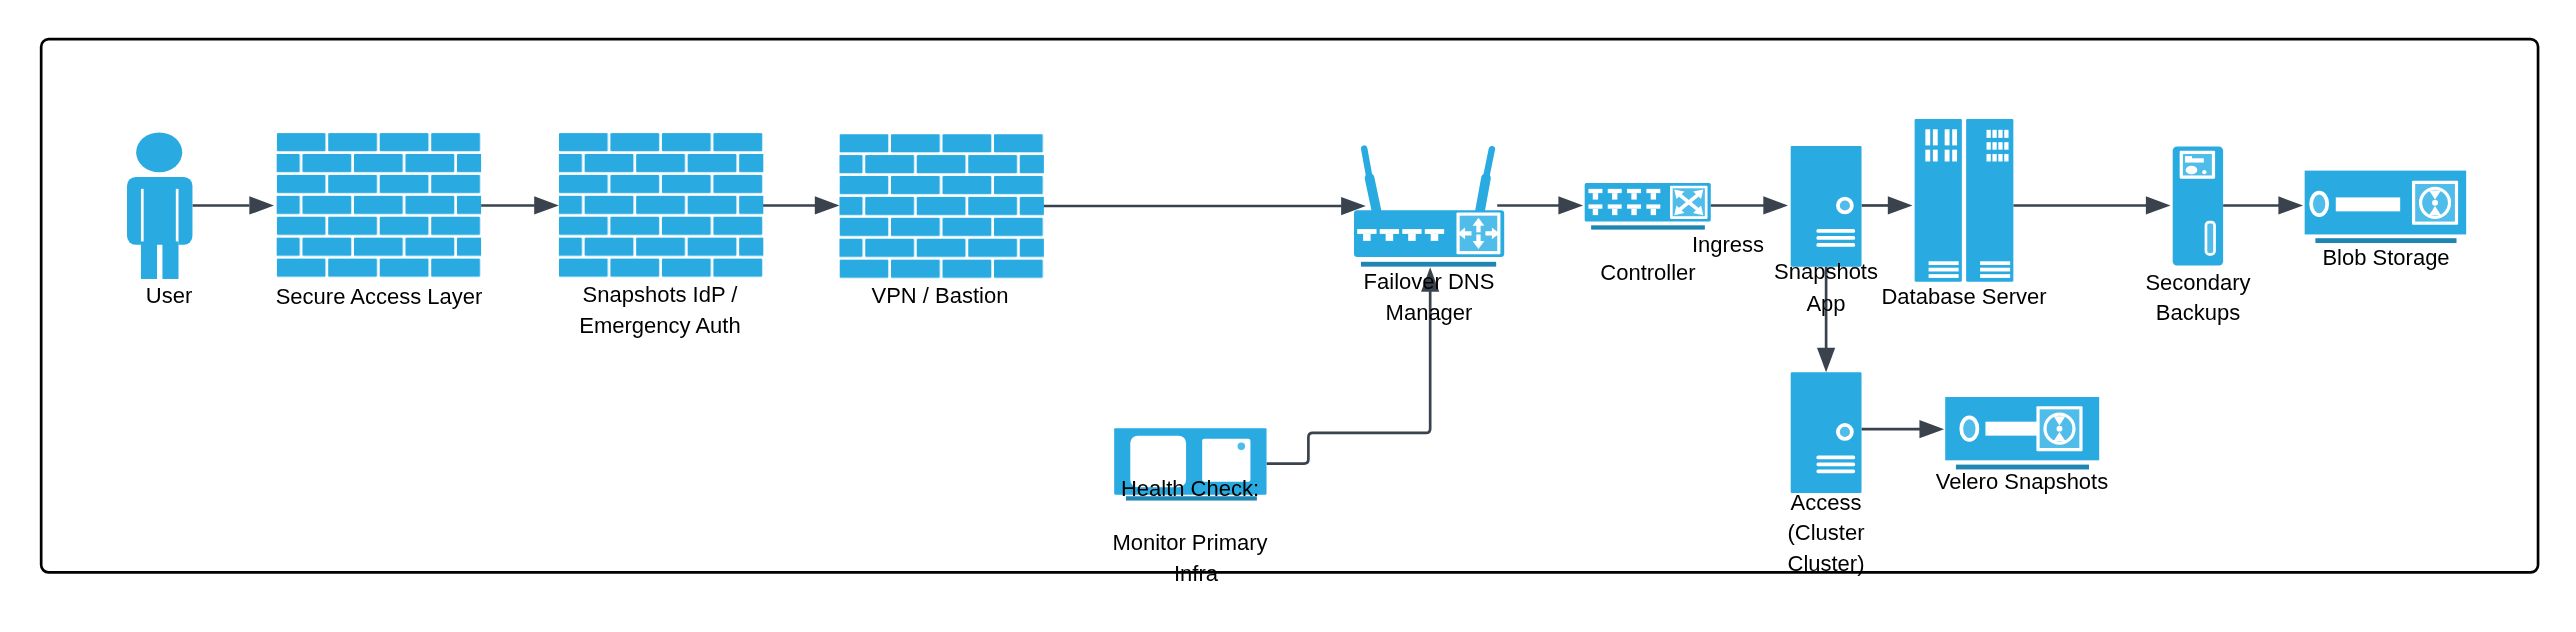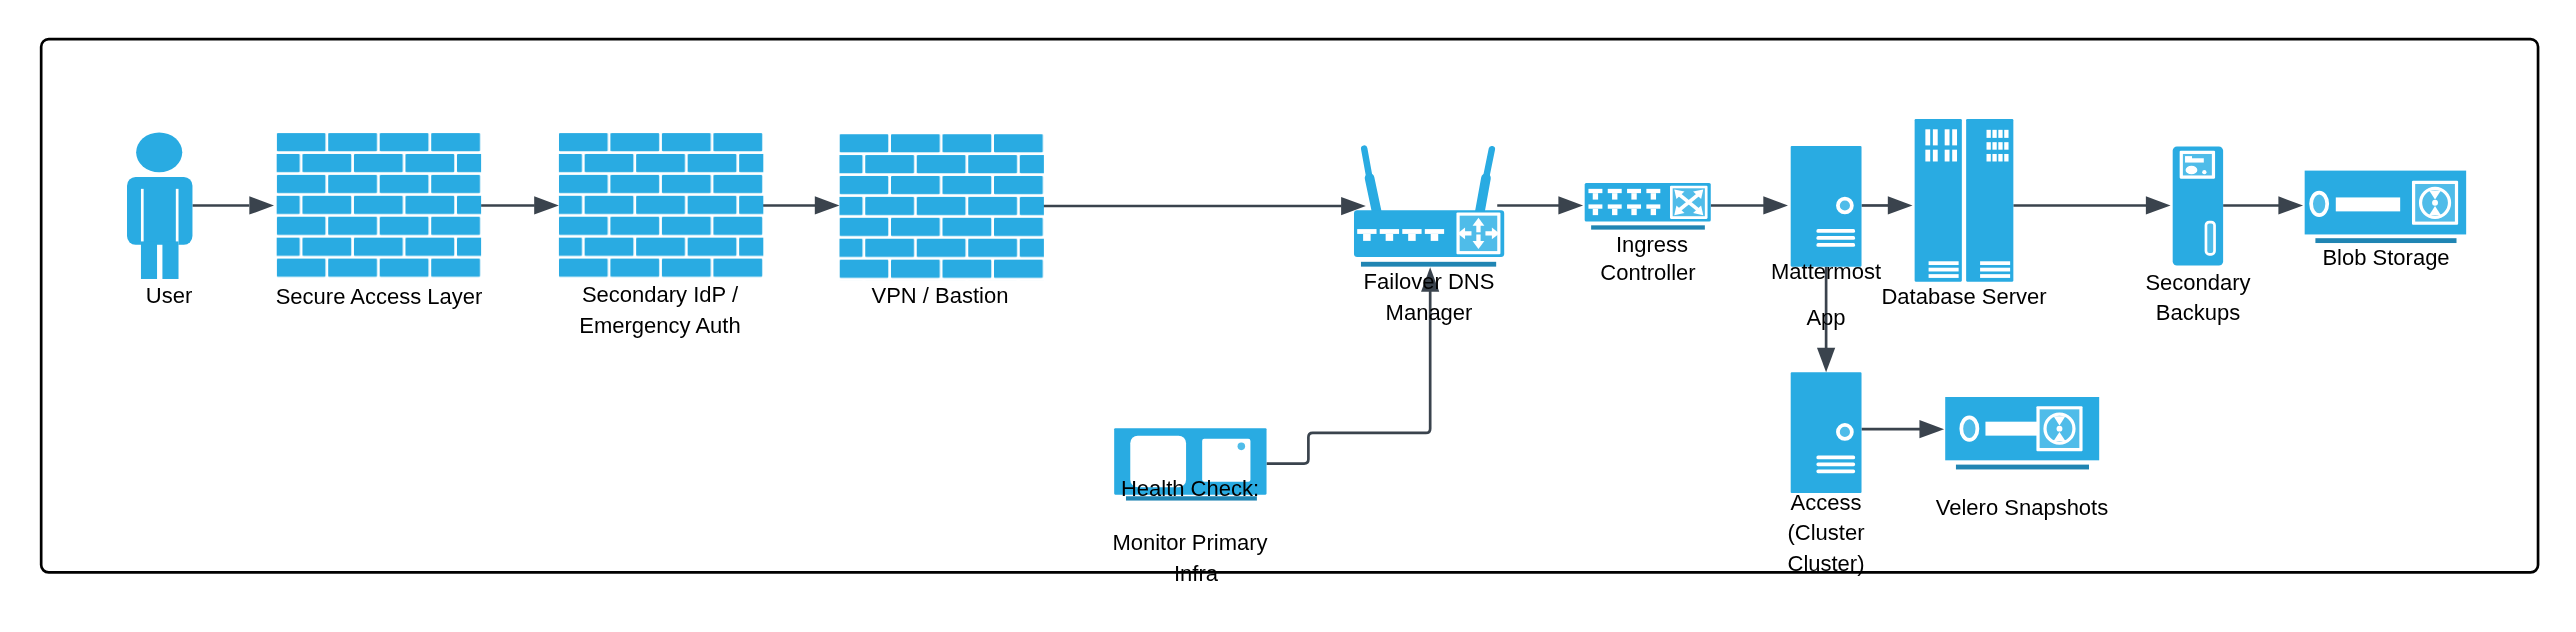--- a/index.html
+++ b/index.html
@@ -233,35 +233,35 @@
     <circle cx="3838" cy="799" r="27" fill="none" stroke="#ffffff" stroke-width="6"></circle>
     <polygon points="3827,776 3849,776 3838,793" fill="#ffffff"></polygon>
     <polygon points="3827,822 3849,822 3838,805" fill="#ffffff"></polygon>
     <circle cx="3838" cy="799" r="5.5" fill="#ffffff"></circle>
     <rect x="3645" y="866" width="248" height="9" fill="#2085B3"></rect>
   </g>
 </svg>
 
 <div class="lbl" style="left:169px;top:296px">User</div>
 <div class="lbl" style="left:379px;top:297px">Secure Access Layer</div>
-<div class="lbl" style="left:660px;top:295px">Secondary IdP /</div>
+<div class="lbl" style="left:660px;top:295px">Snapshots IdP /</div>
 <div class="lbl" style="left:660px;top:326px">Emergency Auth</div>
 <div class="lbl" style="left:940px;top:296px">VPN / Bastion</div>
 <div class="lbl" style="left:1429px;top:282px">Failover DNS</div>
 <div class="lbl" style="left:1429px;top:313px">Manager</div>
-<div class="lbl" style="left:1652px;top:245px">Ingress</div>
+<div class="lbl" style="left:1728px;top:245px">Ingress</div>
 <div class="lbl" style="left:1648px;top:273px">Controller</div>
-<div class="lbl" style="left:1826px;top:272px">Mattermost</div>
-<div class="lbl" style="left:1826px;top:318px">App</div>
+<div class="lbl" style="left:1826px;top:272px">Snapshots</div>
+<div class="lbl" style="left:1826px;top:304px">App</div>
 <div class="lbl" style="left:1964px;top:297px">Database Server</div>
 <div class="lbl" style="left:2198px;top:283px">Secondary</div>
 <div class="lbl" style="left:2198px;top:313px">Backups</div>
 <div class="lbl" style="left:2386px;top:258px">Blob Storage</div>
 <div class="lbl" style="left:1190px;top:489px">Health Check:</div>
 <div class="lbl" style="left:1190px;top:543px">Monitor Primary</div>
 <div class="lbl" style="left:1196px;top:574px">Infra</div>
 <div class="lbl" style="left:1826px;top:503px">Access</div>
 <div class="lbl" style="left:1826px;top:533px">(Cluster</div>
 <div class="lbl" style="left:1826px;top:564px">Cluster)</div>
-<div class="lbl" style="left:2022px;top:508px">Velero Snapshots</div>
+<div class="lbl" style="left:2022px;top:482px">Velero Snapshots</div>
 
 </div>
 
 
 </body></html>

